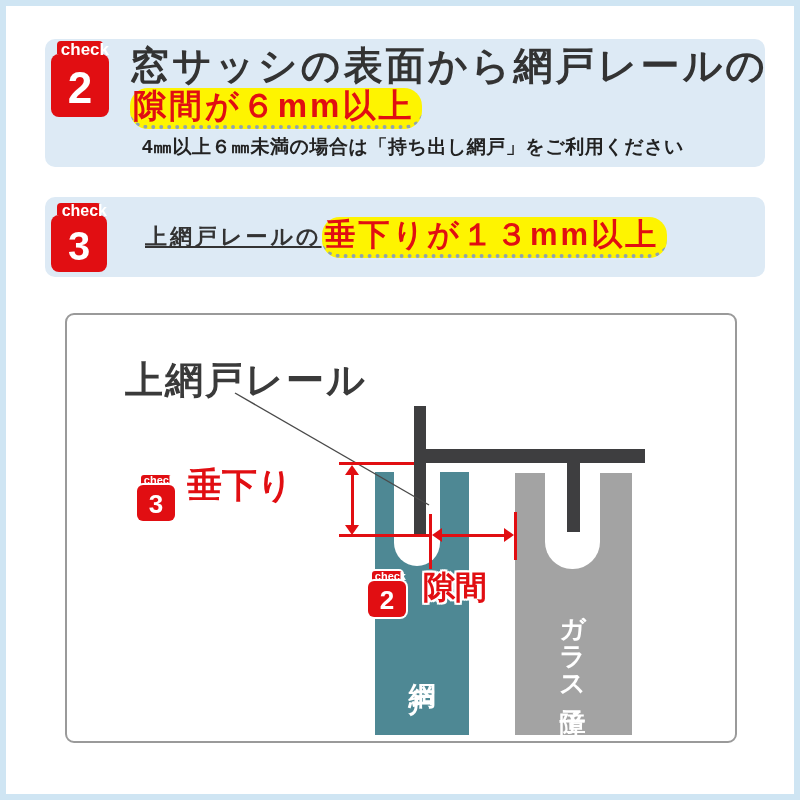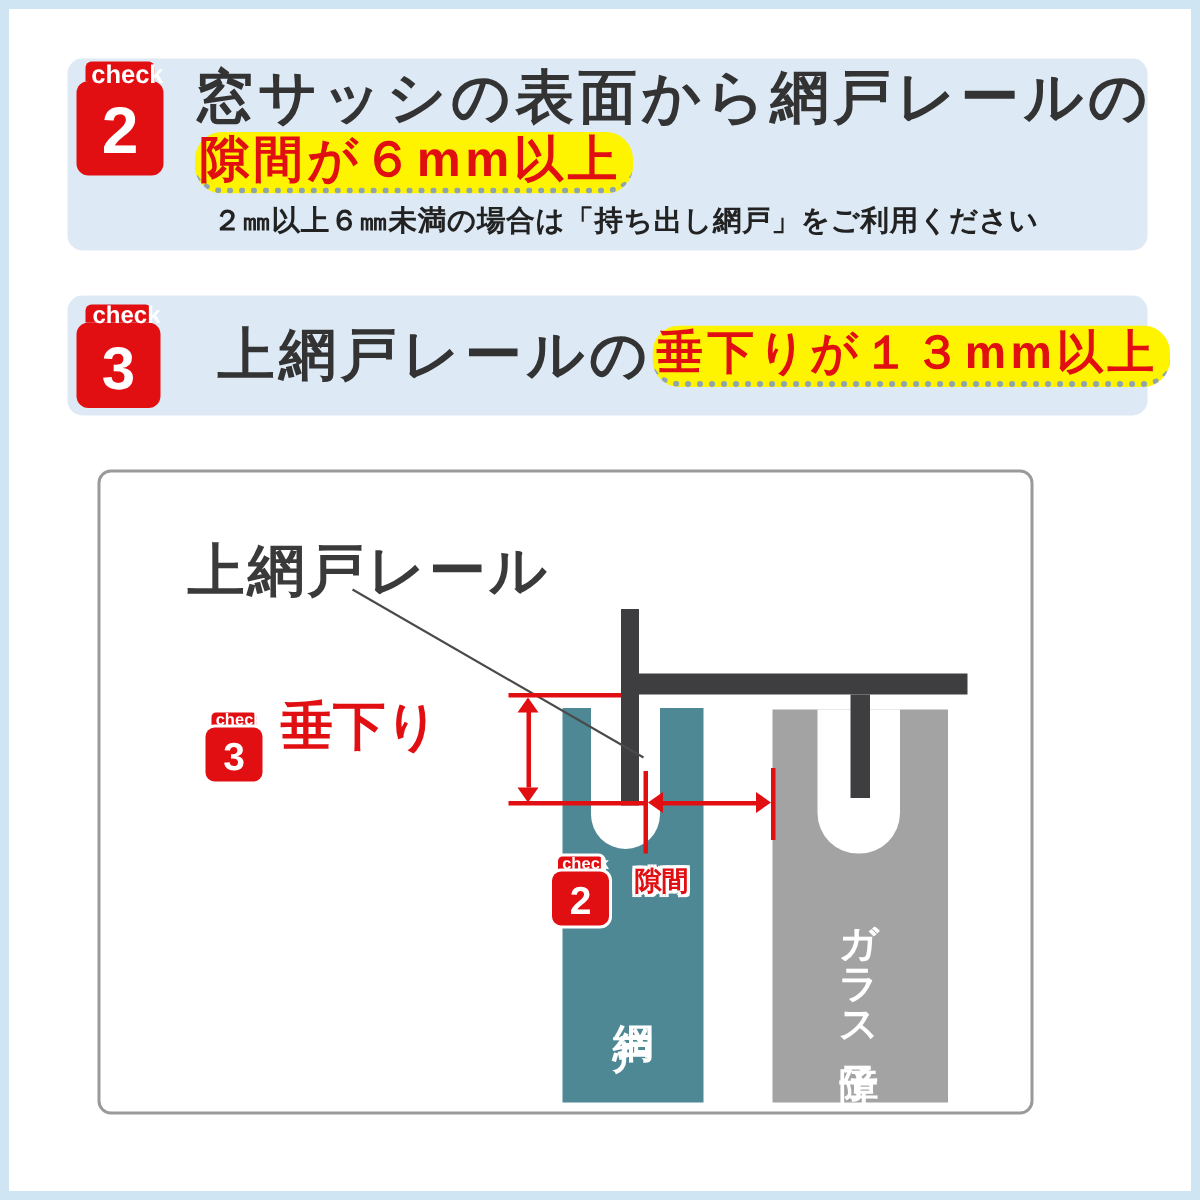--- a/index.html
+++ b/index.html
@@ -35,25 +35,25 @@
   #sec-check3{top:197px;height:80px;}
   #sec-check2 .badge{position:absolute;left:6px;top:2px;}
   #sec-check3 .badge{position:absolute;left:6px;top:6px;}
   .sec-text{position:absolute;left:85px;top:7px;}
   .h-plain{font-size:39px;font-weight:800;letter-spacing:3px;color:var(--dark_text,#333);line-height:40px;white-space:nowrap;}
   .h-hl{display:inline-block;margin-top:2px;font-size:33px;font-weight:800;letter-spacing:3px;line-height:36px;
     color:var(--red,#e10e12);background:var(--yellow,#fef400);
     border-bottom:4px dotted #8fa3ad;padding:0 8px 1px 3px;white-space:nowrap;border-radius:18px;}
   .note{margin-top:5px;padding-left:12px;font-size:19px;font-weight:600;letter-spacing:0.5px;color:#222;white-space:nowrap;}
   #sec-check3 .row{position:absolute;left:100px;top:20px;white-space:nowrap;}
-  #sec-check3 .h-plain{font-size:38px;}
+  #sec-check3 .h-plain{font-size:22px;text-decoration:underline;}
   #sec-check3 .h-hl{font-size:31px;margin-top:0;vertical-align:top;}
 
   
-  .panel{position:absolute;left:65px;top:313px;width:624px;height:430px;background:#fff;
+  .panel{position:absolute;left:65px;top:313px;width:672px;height:430px;background:#fff;
     border:2px solid #9a9a9a;border-radius:9px;box-sizing:border-box;}
   .abs{position:absolute;}
   .rail{background:var(--rail,#3e3e40);}
   .rail-v1{left:347px;top:91px;width:12px;height:131px;}
   .rail-h {left:347px;top:134px;width:231px;height:14px;}
   .rail-v2{left:500px;top:148px;width:13px;height:69px;}
   .screen-rect{left:308px;top:157px;width:94px;height:263px;background:var(--screen_teal,#4e8894);}
   .screen-notch{left:327px;top:157px;width:46px;height:94px;background:#fff;border-radius:0 0 23px 23px;}
   .shoji-rect{left:448px;top:158px;width:117px;height:262px;background:var(--shoji_gray,#a3a3a3);}
   .shoji-notch{left:478px;top:158px;width:55px;height:96px;background:#fff;border-radius:0 0 27px 27px;}
@@ -69,21 +69,21 @@
   .gap-tick-l{left:362px;top:199px;width:3px;height:55px;}
   .gap-tick-r{left:447px;top:197px;width:3px;height:48px;}
   .harrow-line{left:374px;top:219px;width:64px;height:3px;}
   .harrow-l{left:365px;top:213px;border-top:7px solid transparent;border-bottom:7px solid transparent;border-right:10px solid var(--red,#e10e12);}
   .harrow-r{left:437px;top:213px;border-top:7px solid transparent;border-bottom:7px solid transparent;border-left:10px solid var(--red,#e10e12);}
 
   .diagram-label{left:58px;top:40px;font-size:38px;font-weight:600;letter-spacing:2px;color:#3a3a3a;white-space:nowrap;}
   .red-anno{color:var(--red,#e10e12);font-weight:800;white-space:nowrap;
     text-shadow:-2px -2px 0 #fff,2px -2px 0 #fff,-2px 2px 0 #fff,2px 2px 0 #fff,0 -2px 0 #fff,0 2px 0 #fff,-2px 0 0 #fff,2px 0 0 #fff;}
   .sag-anno{left:120px;top:155px;font-size:35px;line-height:29px;}
-  .gap-anno{left:356px;top:257px;font-size:18px;line-height:31px;}
+  .gap-anno{left:356px;top:257px;font-size:32px;line-height:31px;}
   .gap-anno .l2{padding-left:12px;}
   .sag-badge{left:70px;top:160px;}
   .gap-badge{left:301px;top:256px;}
   .vlabel-wrap{display:flex;justify-content:center;}
   .screen-label-wrap{left:308px;top:347px;width:94px;}
   .shoji-label-wrap{left:448px;top:282px;width:117px;}
   .vtext{writing-mode:vertical-rl;text-orientation:upright;color:#fff;font-weight:600;}
   .screen-label-wrap .vtext{font-size:27px;letter-spacing:7px;}
   .shoji-label-wrap .vtext{font-size:26px;letter-spacing:1px;}
 </style>
@@ -98,21 +98,21 @@
       <div class="bodyp">
         <span class="num">2</span>
       </div>
       <span class="chk">check</span>
     </div>
     <div class="sec-text">
       <div class="h-plain">窓サッシの表面から網戸レールの</div>
       <div>
         <span class="h-hl">隙間が６mm以上</span>
       </div>
-      <div class="note">２㎜以上６㎜未満の場合は「持ち出し網戸」をご利用ください</div>
+      <div class="note">4㎜以上６㎜未満の場合は「持ち出し網戸」をご利用ください</div>
     </div>
   </div>
 
   <div class="section" id="sec-check3">
     <div class="badge md">
       <div class="tab"></div>
       <div class="bodyp">
         <span class="num">3</span>
       </div>
       <span class="chk">check</span>

